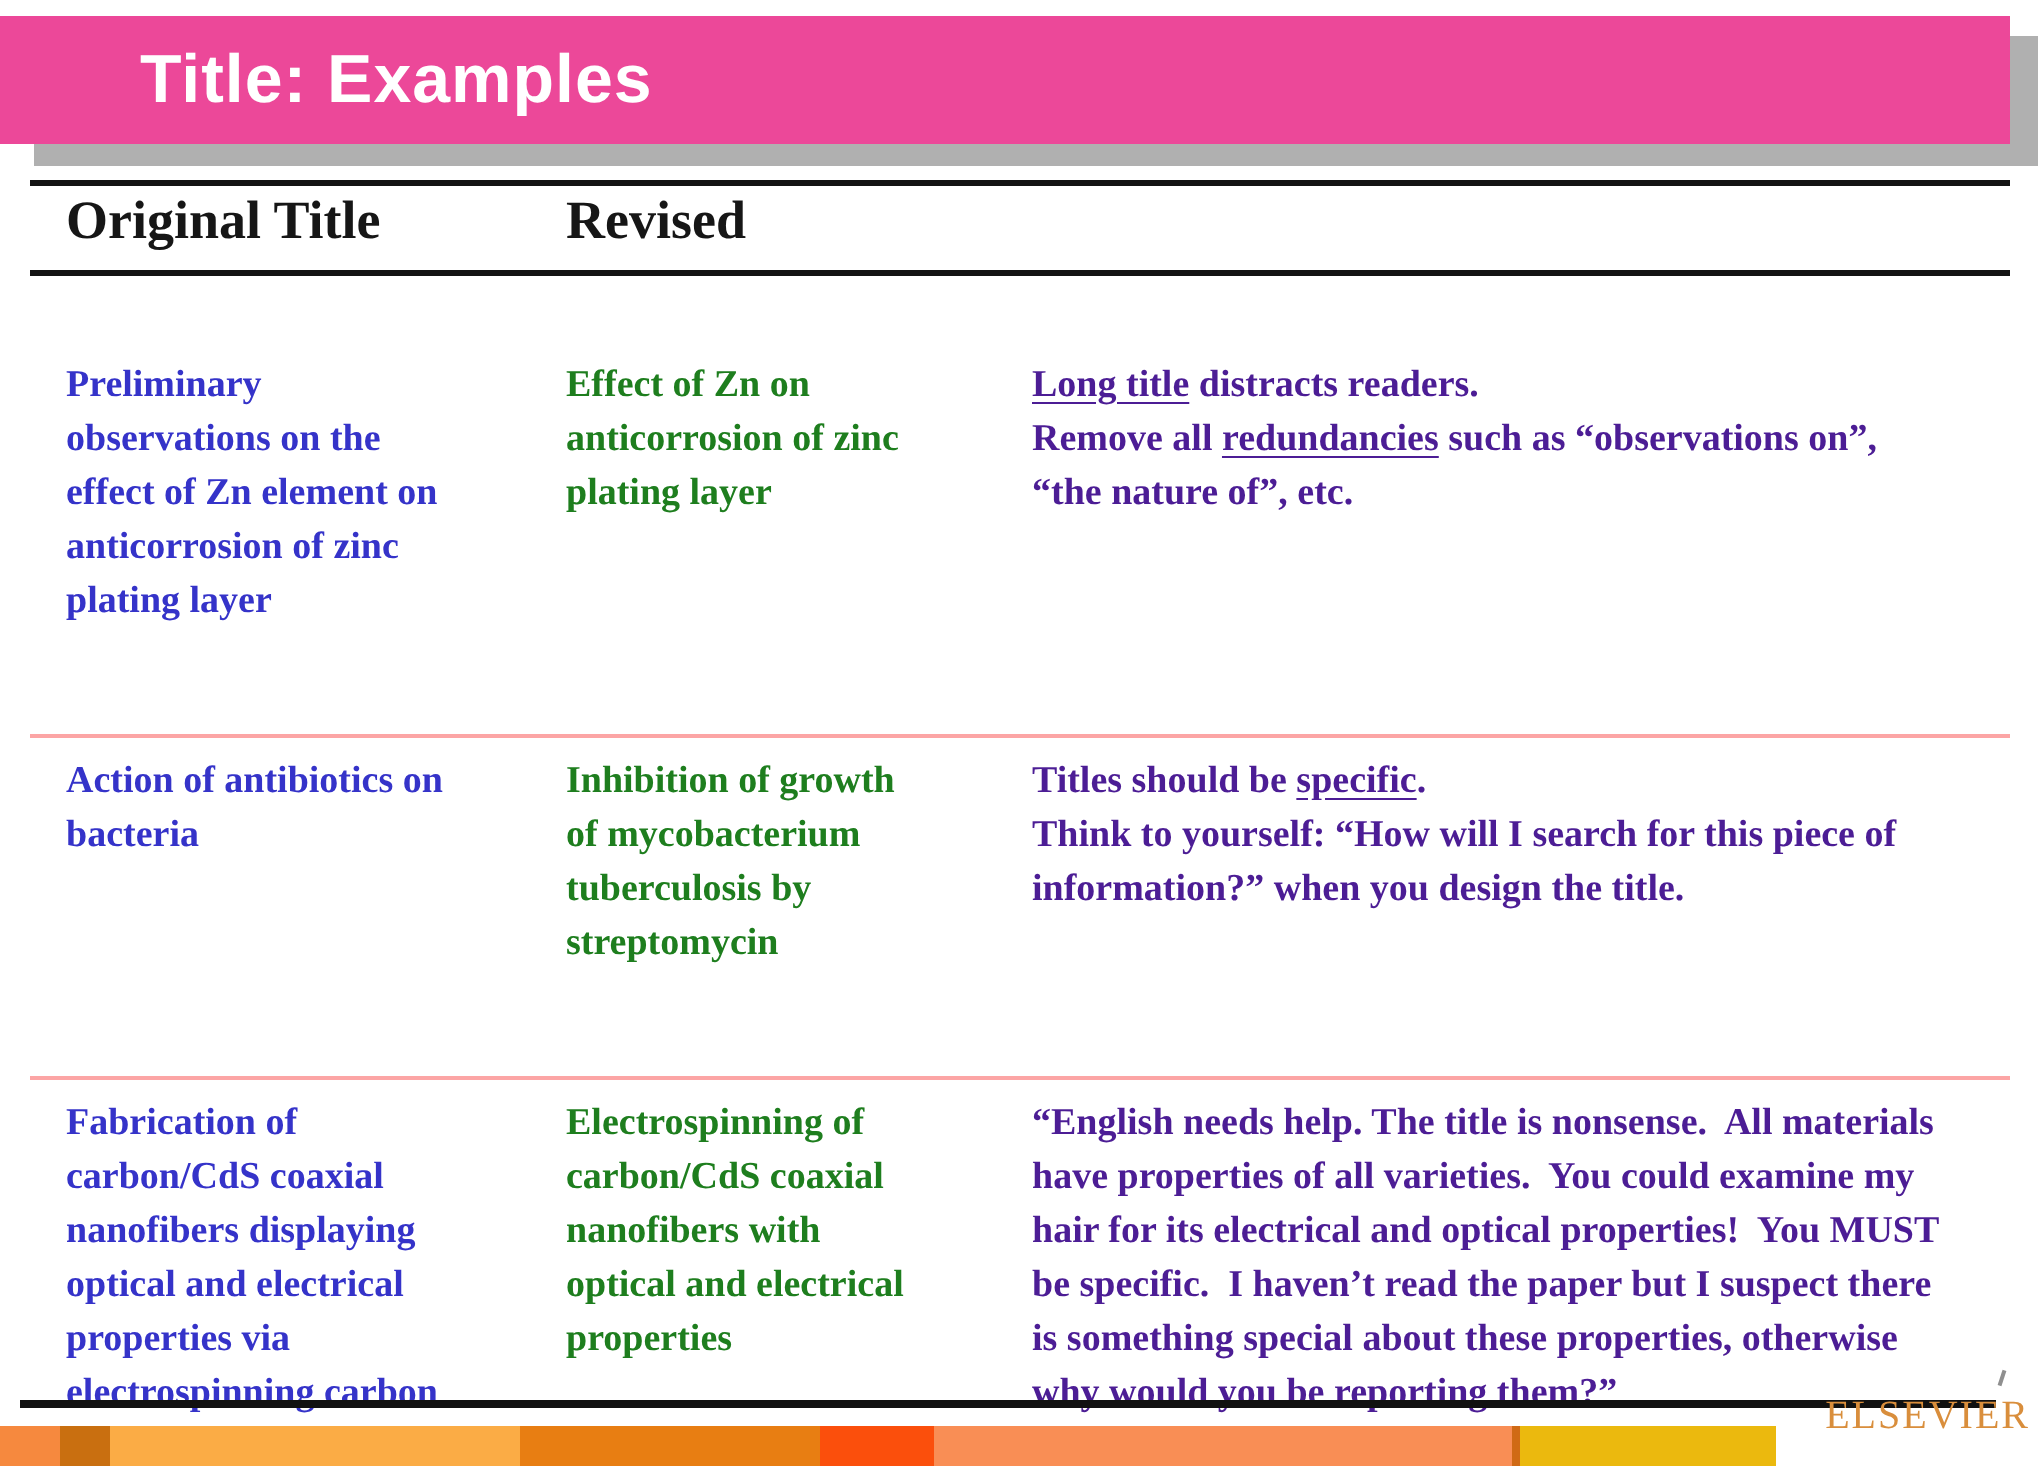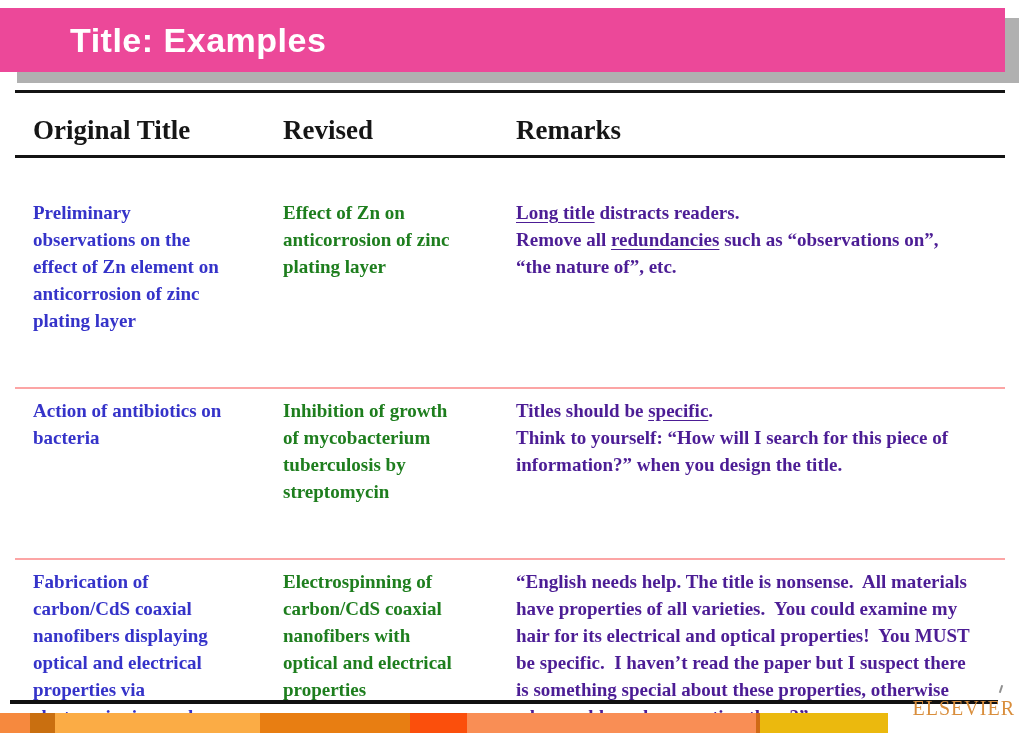--- a/index.html
+++ b/index.html
@@ -55,21 +55,21 @@
     position: absolute;
     left: 15px; top: 93px;
     width: 990px;
   }
   .t-row {
     display: grid;
     grid-template-columns: 268px 233px 489px;
   }
   .t-head {
     border-bottom: 3px solid #141414;
-    padding-top: 22px;
+    padding-top: 2px;
     padding-bottom: 10px;
   }
   .t-head .hcell {
     font-weight: bold;
     font-size: 27px;
     line-height: 30px;
     color: #161616;
   }
   .hcell.first { padding-left: 18px; }
 
@@ -133,21 +133,20 @@
     <div class="title-text">Title: Examples</div>
   </div>
 
   <div class="rule-top"></div>
 
   <div class="table">
 
     <div class="t-row t-head">
       <div class="hcell first">Original Title</div>
       <div class="hcell">Revised</div>
-      <div class="hcell">Remarks</div>
     </div>
 
     <div class="t-row t-body">
       <div class="cell original">Preliminary
 observations on the
 effect of Zn element on
 anticorrosion of zinc
 plating layer</div>
       <div class="cell revised">Effect of Zn on
 anticorrosion of zinc

